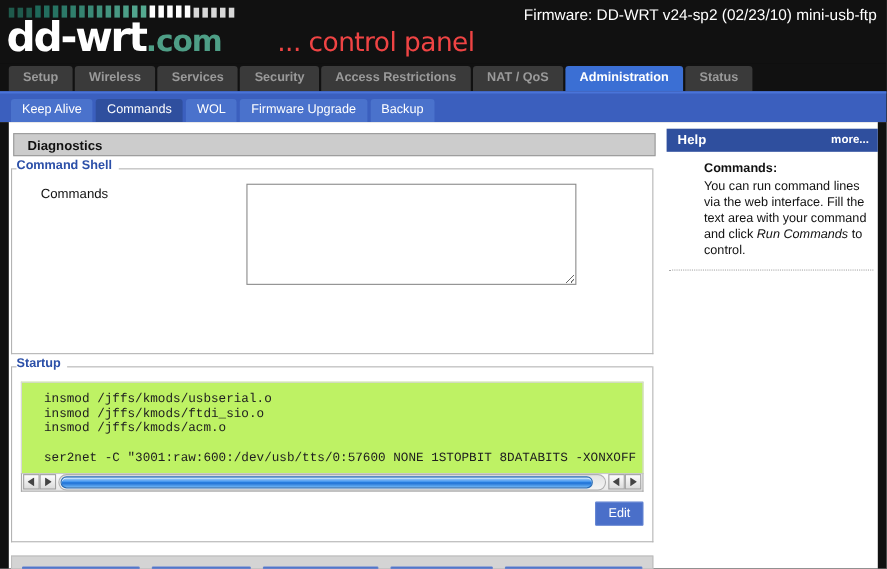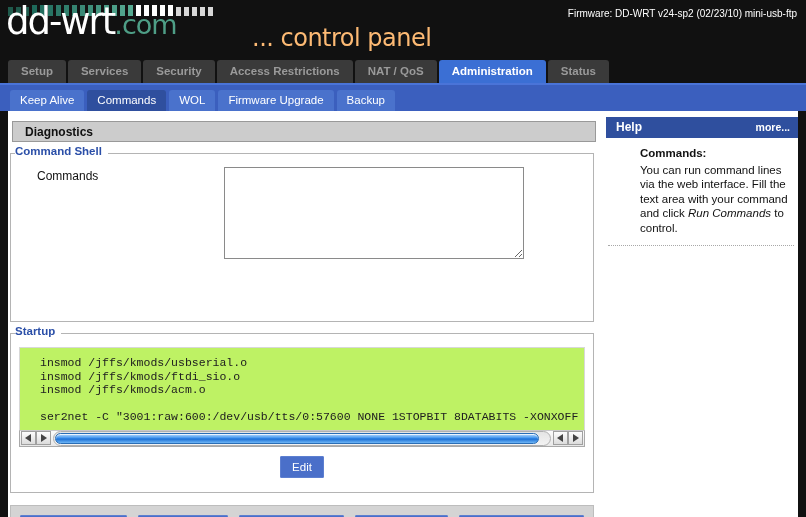--- a/index.html
+++ b/index.html
@@ -31,44 +31,44 @@
     align-items: flex-end;
     height: 12px;
   }
   .pixbar i {
     display: block;
     width: 5px;
     height: 11px;
   }
   .brand {
     position: absolute;
-    left: 6px; top: 0;
+    left: 6px; top: 12px;
     font-family: "DejaVu Sans", sans-serif;
     font-size: 37px;
     letter-spacing: -2px;
-    font-weight: 400;
+    font-weight: 700;
     white-space: nowrap;
   }
   .brand .dd { color: #ffffff; }
   .brand .com { color: #4e9e86; font-size: 27px; letter-spacing: -1px; }
   .cp {
     position: absolute;
     left: 252px; top: 24px;
-    color: #fdba74;
+    color: #ef4444;
     font-family: "DejaVu Sans", sans-serif;
     font-size: 24px;
     letter-spacing: -0.5px;
     white-space: nowrap;
   }
   .sysinfo {
     position: absolute;
     right: 9px; top: 7px;
     text-align: right;
     color: #ffffff;
-    font-size: 10px;
+    font-size: 14px;
     line-height: 13.5px;
     font-family: "Liberation Sans", sans-serif;
     white-space: nowrap;
     margin-left: 28px;
   }
 
   
   .maintabs {
     position: relative;
     height: 25px;
@@ -246,21 +246,21 @@
   }
   .sbthumb {
     height: 100%;
     width: 98%;
     border-radius: 7px;
     background: linear-gradient(#bcdcfb, #3f93ee 45%, #1c6fd4 55%, #6fb6f6);
     border: 1px solid #2a6db5;
     box-shadow: inset 0 1px 0 rgba(255,255,255,.75);
   }
   .editrow {
-    text-align: center;
+    text-align: right;
     padding: 9px 0 4px 0;
   }
   .btn {
     display: inline-block;
     background: #4a6fc9;
     color: #ffffff;
     border: 1px solid #5d7fd0;
     font-size: 11.5px;
     padding: 4px 11px;
     border-radius: 1px;
@@ -347,20 +347,21 @@
       <span class="dd">dd-wrt</span><span class="com">.com</span>
     </div>
     <div class="cp">... control panel</div>
     <div class="sysinfo">
       <div>Firmware: DD-WRT v24-sp2 (02/23/10) mini-usb-ftp</div>
     </div>
   </div>
 
   <div class="maintabs" id="maintabs">
       <div class="mtab">Setup</div>
+      <div class="mtab">Wireless</div>
       <div class="mtab">Services</div>
       <div class="mtab">Security</div>
       <div class="mtab">Access Restrictions</div>
       <div class="mtab">NAT / QoS</div>
       <div class="mtab active">Administration</div>
       <div class="mtab">Status</div>
     </div>
 
   <div class="subtabs" id="subtabs">
       <div class="stab">Keep Alive</div>

